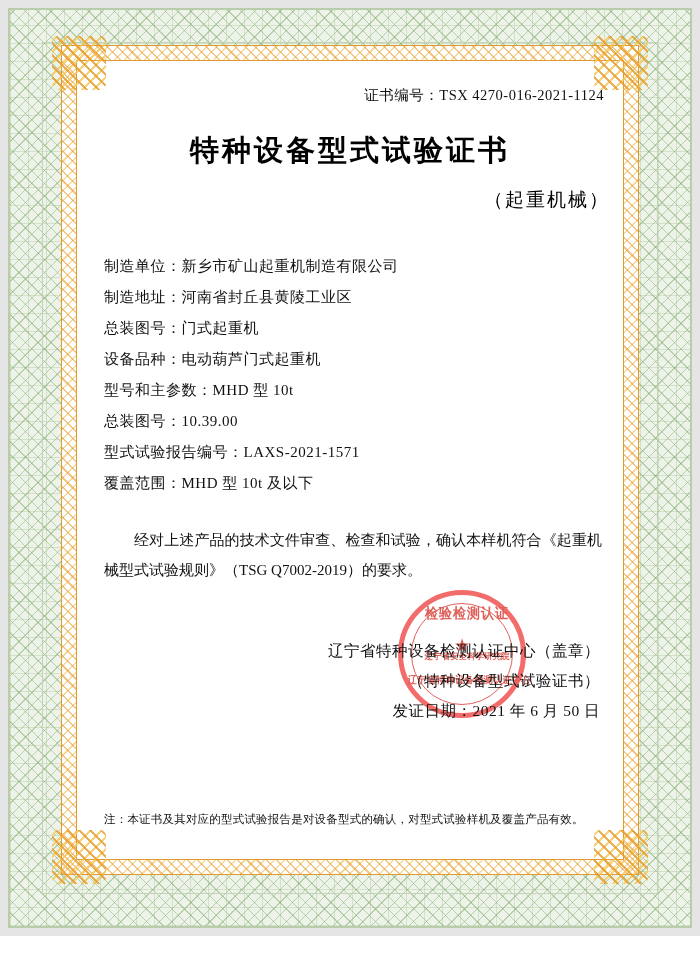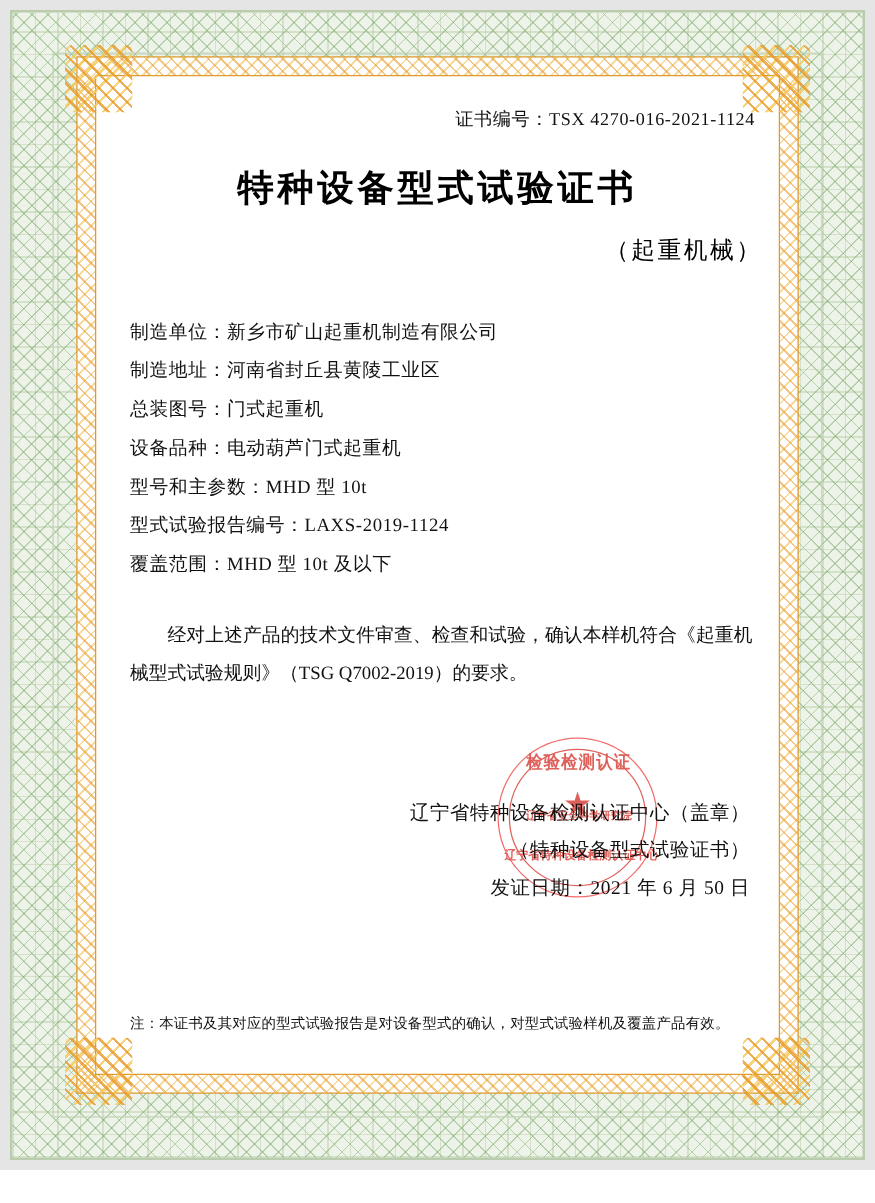--- a/index.html
+++ b/index.html
@@ -167,24 +167,25 @@
   .sig-line.indent1 { padding-left: 18px; }
   .sig-line.indent2 { padding-left: 36px; }
 
   
   .seal {
     position: absolute;
     left: 308px;
     bottom: 128px;
     width: 128px;
     height: 128px;
-    border: 1px solid #ef4444;
+    border: 5px solid #ef4444;
     border-radius: 50%;
     opacity: 0.78;
     box-sizing: border-box;
+    font-family: Liberation Mono, monospace;
   }
   .seal-inner {
     position: absolute;
     left: 8px; top: 8px; right: 8px; bottom: 8px;
     border: 1px solid #d6342c;
     border-radius: 50%;
   }
   .seal-star {
     position: absolute;
     left: 50%;
@@ -274,21 +275,24 @@
       <div class="field-row">
         <span class="field-label">总装图号：</span><span class="field-value">门式起重机</span>
       </div>
       <div class="field-row">
         <span class="field-label">设备品种：</span><span class="field-value">电动葫芦门式起重机</span>
       </div>
       <div class="field-row">
         <span class="field-label">型号和主参数：</span><span class="field-value">MHD 型 10t</span>
       </div>
       <div class="field-row">
-        <span class="field-label">型式试验报告编号：</span><span class="field-value">LAXS-2019-1124</span>
+        <span class="field-label">总装图号：</span><span class="field-value">10.39.00</span>
+      </div>
+      <div class="field-row">
+        <span class="field-label">型式试验报告编号：</span><span class="field-value">LAXS-2021-1571</span>
       </div>
       <div class="field-row">
         <span class="field-label">覆盖范围：</span><span class="field-value">MHD 型 10t 及以下</span>
       </div>
     </div>
 
     <div class="paragraph">经对上述产品的技术文件审查、检查和试验，确认本样机符合《起重机械型式试验规则》（TSG Q7002-2019）的要求。</div>
 
     <div class="seal">
       <div class="seal-inner"></div>

